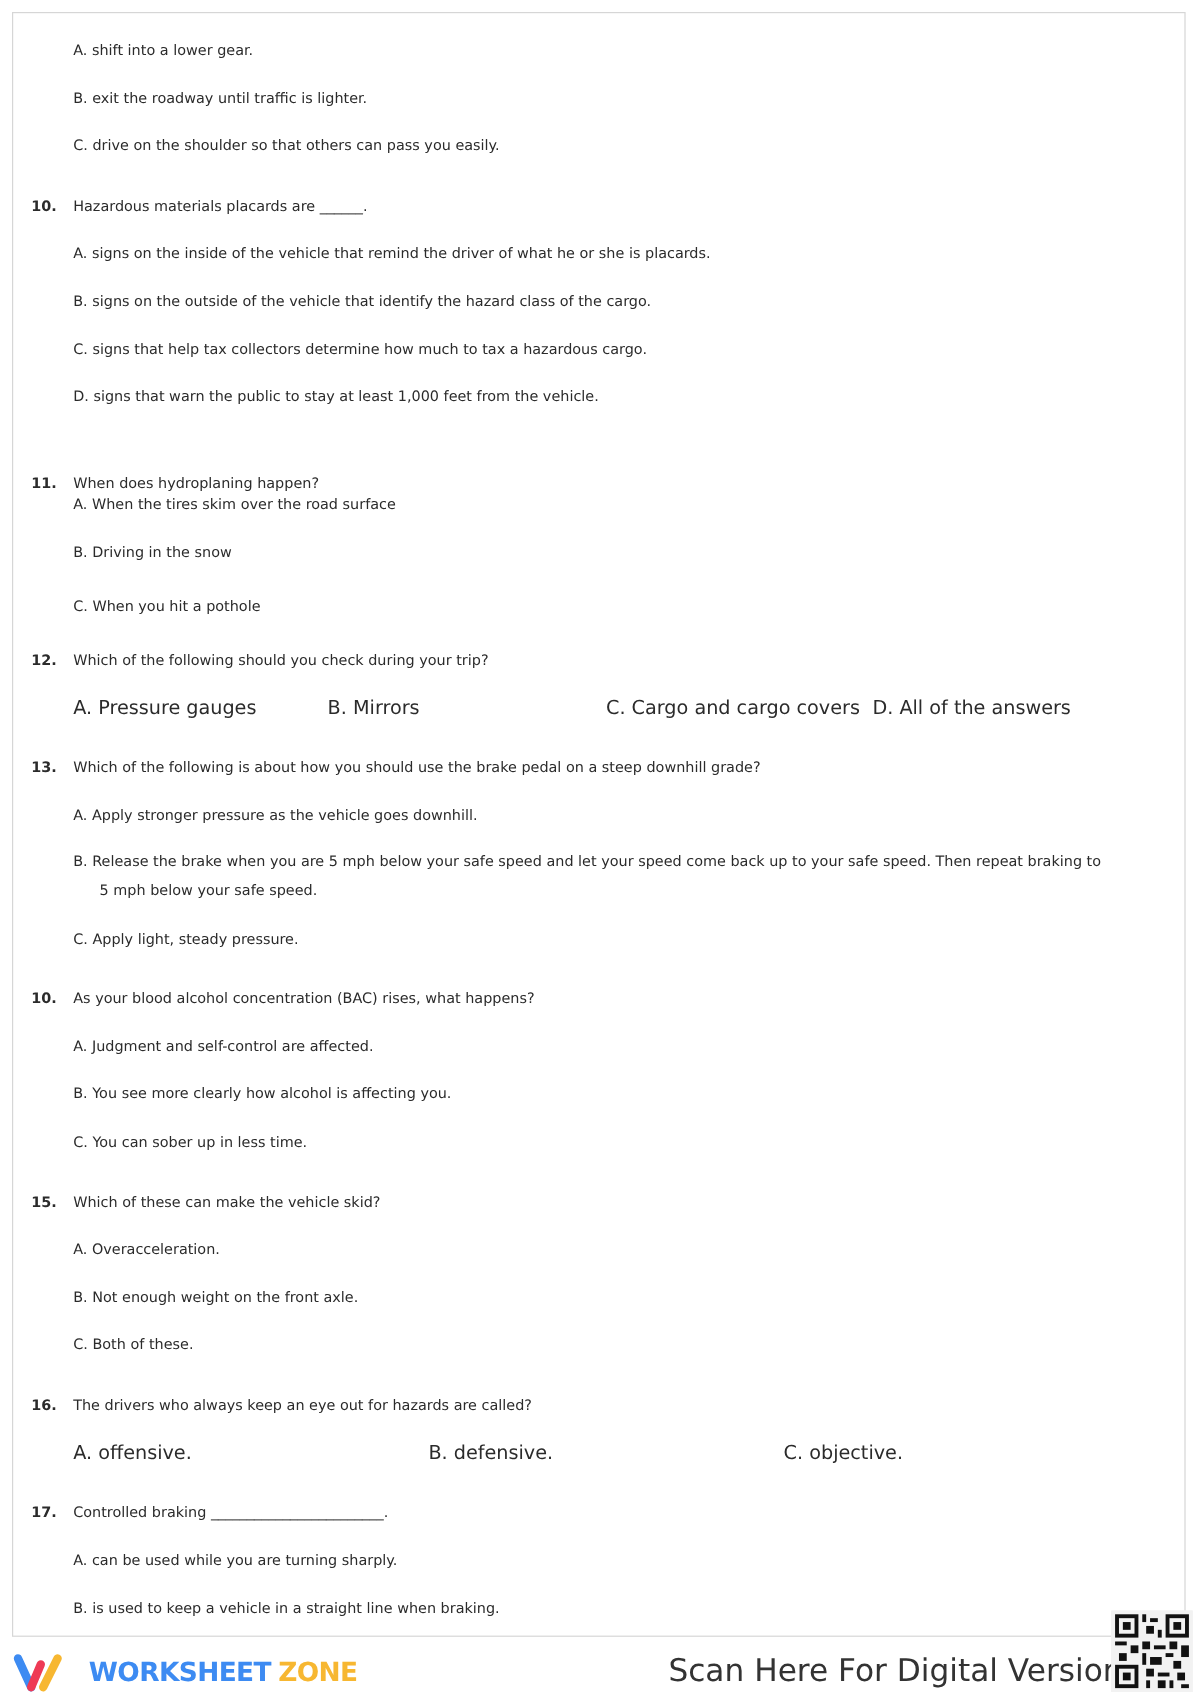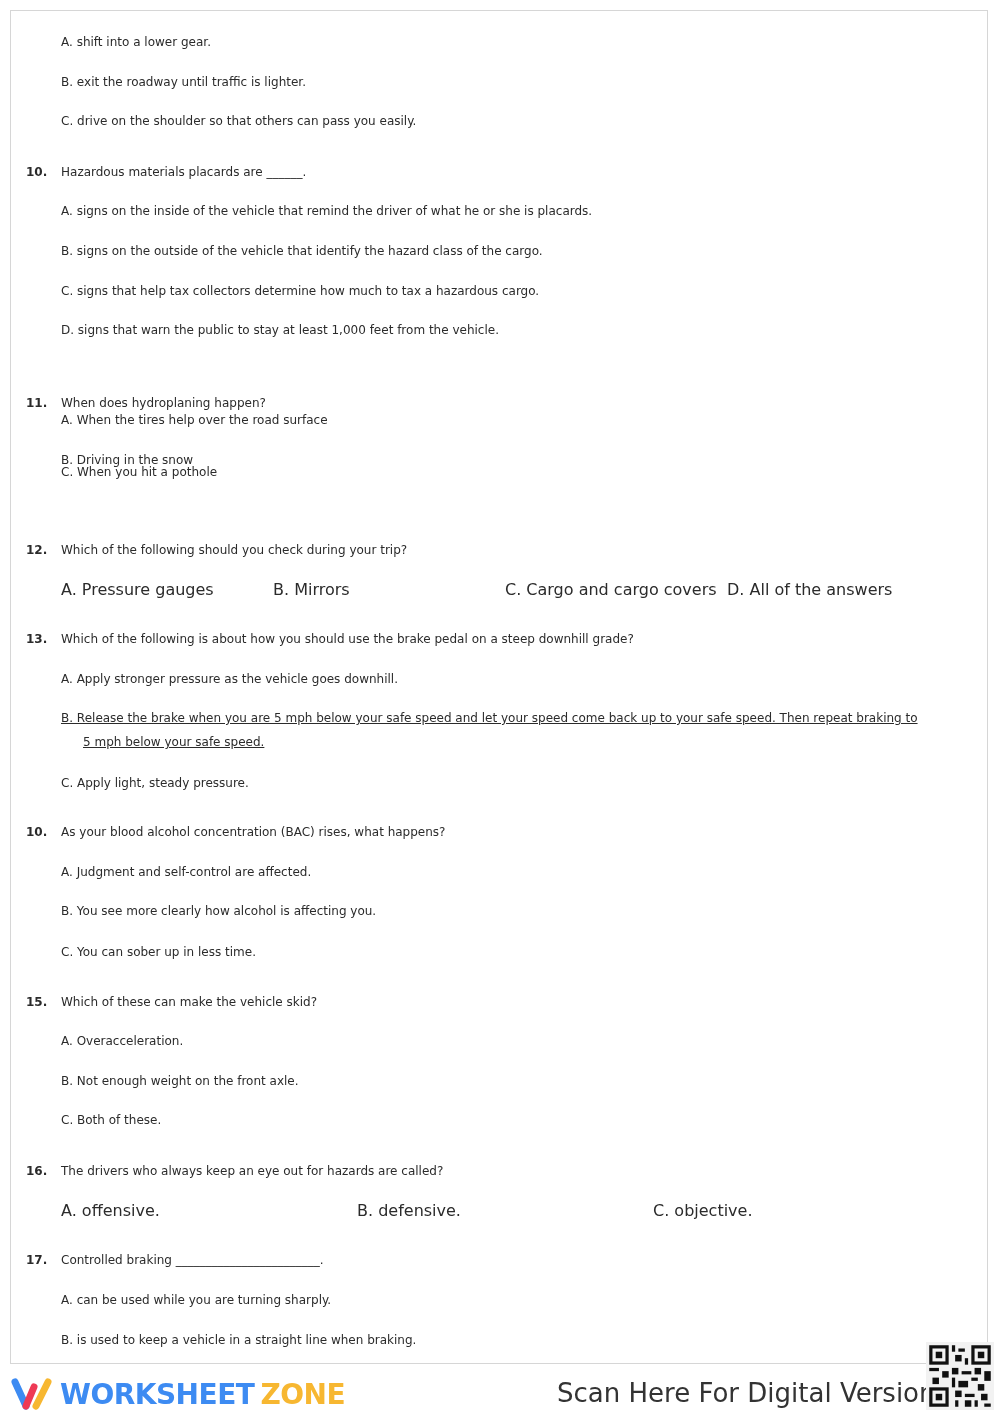--- a/index.html
+++ b/index.html
@@ -3,26 +3,26 @@
   <meta charset="utf-8">
   <style>
     html, body { margin: 0; padding: 0; background: #ffffff; }
     body { width: 1000px; height: 1414px; position: relative; overflow: hidden;
            font-family: "DejaVu Sans", sans-serif; color: #2b2b2b; }
     .frame { position: absolute; left: 10px; top: 10px; width: 978px; height: 1354px;
              border: 1px solid #d6d6d6; box-sizing: border-box; }
     .q { position: absolute; left: 26px; font-size: 12px; line-height: 22px; }
     .q .num { font-weight: bold; display: inline-block; width: 35px; }
     .opt { position: absolute; left: 61px; font-size: 12px; line-height: 24px; }
-    .opt.wrap { width: 860px; padding-left: 22px; text-indent: -22px; box-sizing: border-box; text-decoration: underline; }
+    .opt.wrap { width: 860px; padding-left: 22px; text-indent: -22px; box-sizing: border-box; }
     .row { position: absolute; left: 61px; font-size: 16px; line-height: 22px; }
     .row span { position: absolute; white-space: nowrap; }
     .footer-logo { position: absolute; left: 10px; top: 1376px; height: 36px; display: flex; align-items: center; }
     .logo-mark { width: 44px; height: 34px; position: relative; }
-    .logo-text { font-family: "DejaVu Sans", sans-serif; font-weight: bold; font-size: 28px; letter-spacing: -0.5px; margin-left: 6px; }
+    .logo-text { font-family: "DejaVu Sans", sans-serif; font-weight: bold; font-size: 22px; letter-spacing: -0.5px; margin-left: 20px; }
     .logo-text .w { color: #3d8bf2; }
     .logo-text .z { color: #f7b731; margin-left: 6px; }
     .scan { position: absolute; left: 557px; top: 1378px; font-size: 26px; color: #333; font-family: "DejaVu Sans", sans-serif; }
     .qr { position: absolute; left: 926px; top: 1342px; width: 68px; height: 68px; background: #f2f2f2; }
   </style>
 </head>
 <body>
 
 <div class="frame"></div>
 
@@ -30,23 +30,23 @@
 <div class="opt" style="top:70px">B. exit the roadway until traffic is lighter.</div>
 <div class="opt" style="top:109px">C. drive on the shoulder so that others can pass you easily.</div>
 
 <div class="q" style="top:161px"><span class="num">10.</span><span>Hazardous materials placards are ______.</span></div>
 <div class="opt" style="top:199px">A. signs on the inside of the vehicle that remind the driver of what he or she is placards.</div>
 <div class="opt" style="top:239px">B. signs on the outside of the vehicle that identify the hazard class of the cargo.</div>
 <div class="opt" style="top:279px">C. signs that help tax collectors determine how much to tax a hazardous cargo.</div>
 <div class="opt" style="top:318px">D. signs that warn the public to stay at least 1,000 feet from the vehicle.</div>
 
 <div class="q" style="top:392px"><span class="num">11.</span><span>When does hydroplaning happen?</span></div>
-<div class="opt" style="top:408px">A. When the tires help over the road surface</div>
+<div class="opt" style="top:408px">A. When the tires skim over the road surface</div>
 <div class="opt" style="top:448px">B. Driving in the snow</div>
-<div class="opt" style="top:460px">C. When you hit a pothole</div>
+<div class="opt" style="top:493px">C. When you hit a pothole</div>
 
 <div class="q" style="top:539px"><span class="num">12.</span><span>Which of the following should you check during your trip?</span></div>
 <div class="row" style="top:579px">
   <span style="left:0">A. Pressure gauges</span>
   <span style="left:212px">B. Mirrors</span>
   <span style="left:444px">C. Cargo and cargo covers</span>
   <span style="left:666px">D. All of the answers</span>
 </div>
 
 <div class="q" style="top:628px"><span class="num">13.</span><span>Which of the following is about how you should use the brake pedal on a steep downhill grade?</span></div>

